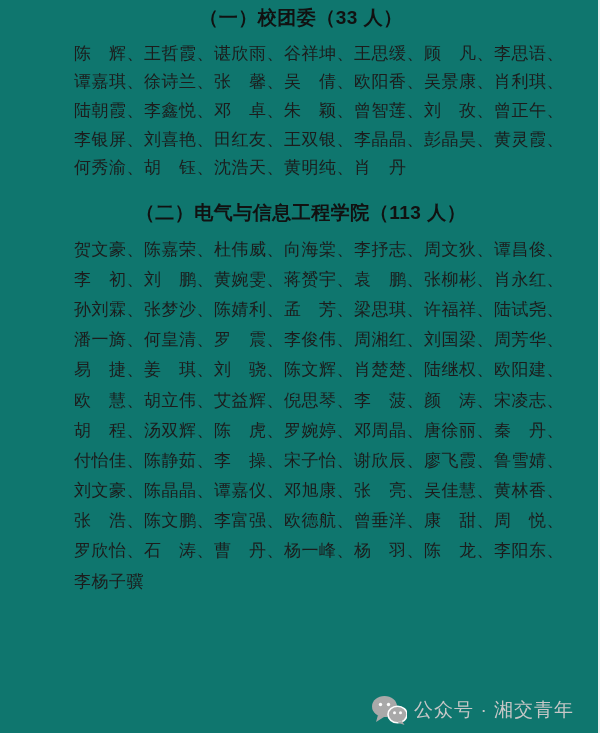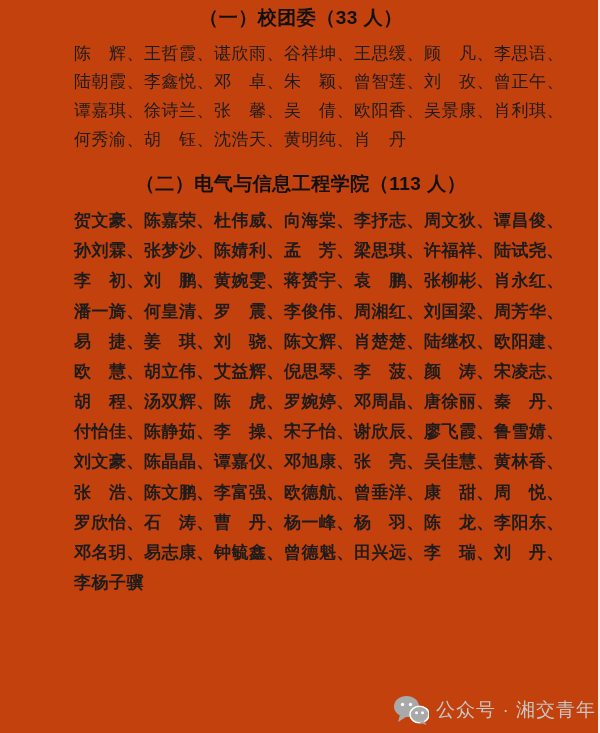--- a/index.html
+++ b/index.html
@@ -28,70 +28,79 @@
   .section:nth-of-type(2) .section-title { margin-top: 18px; }
   .name-row {
     display: flex;
     align-items: center;
     font-size: 17px;
     height: 28.6px;
     letter-spacing: 0.5px;
     white-space: nowrap;
   }
   .name-row.justified { justify-content: space-between; }
-  .section:nth-of-type(2) .name-row { height: 30.2px; font-weight: bold; }
+  .section:nth-of-type(2) .name-row { height: 30.2px; }
   .name-item { white-space: pre; }
   .watermark {
     position: absolute;
-    right: 2px;
+    right: 24px;
     bottom: 8px;
     display: flex;
     align-items: center;
     gap: 7px;
     font-size: 19px;
     letter-spacing: 1px;
     user-select: none;
     white-space: nowrap;
   }
   .wechat-icon { display: inline-flex; }
 </style>
 </head>
 <body>
 
-<div class="page" style="background: #c2410c; color: rgb(28, 28, 28);">
+<div class="page" style="background: #0f766e; color: rgb(28, 28, 28);">
 
   <main>
       <section class="section">
         <div class="section-title">（一）校团委（33 人）</div>
         <div class="name-row justified">
           <span class="name-item">陈　辉、</span>
           <span class="name-item">王哲霞、</span>
           <span class="name-item">谌欣雨、</span>
           <span class="name-item">谷祥坤、</span>
           <span class="name-item">王思缓、</span>
           <span class="name-item">顾　凡、</span>
           <span class="name-item">李思语、</span>
         </div>
         <div class="name-row justified">
+          <span class="name-item">谭嘉琪、</span>
+          <span class="name-item">徐诗兰、</span>
+          <span class="name-item">张　馨、</span>
+          <span class="name-item">吴　倩、</span>
+          <span class="name-item">欧阳香、</span>
+          <span class="name-item">吴景康、</span>
+          <span class="name-item">肖利琪、</span>
+        </div>
+        <div class="name-row justified">
           <span class="name-item">陆朝霞、</span>
           <span class="name-item">李鑫悦、</span>
           <span class="name-item">邓　卓、</span>
           <span class="name-item">朱　颖、</span>
           <span class="name-item">曾智莲、</span>
           <span class="name-item">刘　孜、</span>
           <span class="name-item">曾正午、</span>
         </div>
         <div class="name-row justified">
-          <span class="name-item">谭嘉琪、</span>
-          <span class="name-item">徐诗兰、</span>
-          <span class="name-item">张　馨、</span>
-          <span class="name-item">吴　倩、</span>
-          <span class="name-item">欧阳香、</span>
-          <span class="name-item">吴景康、</span>
-          <span class="name-item">肖利琪、</span>
+          <span class="name-item">李银屏、</span>
+          <span class="name-item">刘喜艳、</span>
+          <span class="name-item">田红友、</span>
+          <span class="name-item">王双银、</span>
+          <span class="name-item">李晶晶、</span>
+          <span class="name-item">彭晶昊、</span>
+          <span class="name-item">黄灵霞、</span>
         </div>
         <div class="name-row">
           <span class="name-item">何秀渝、</span>
           <span class="name-item">胡　钰、</span>
           <span class="name-item">沈浩天、</span>
           <span class="name-item">黄明纯、</span>
           <span class="name-item">肖　丹</span>
         </div>
       </section>
       <section class="section">
@@ -99,38 +108,38 @@
         <div class="name-row justified">
           <span class="name-item">贺文豪、</span>
           <span class="name-item">陈嘉荣、</span>
           <span class="name-item">杜伟威、</span>
           <span class="name-item">向海棠、</span>
           <span class="name-item">李抒志、</span>
           <span class="name-item">周文狄、</span>
           <span class="name-item">谭昌俊、</span>
         </div>
         <div class="name-row justified">
+          <span class="name-item">李　初、</span>
+          <span class="name-item">刘　鹏、</span>
+          <span class="name-item">黄婉雯、</span>
+          <span class="name-item">蒋赟宇、</span>
+          <span class="name-item">袁　鹏、</span>
+          <span class="name-item">张柳彬、</span>
+          <span class="name-item">肖永红、</span>
+        </div>
+        <div class="name-row justified">
           <span class="name-item">孙刘霖、</span>
           <span class="name-item">张梦沙、</span>
           <span class="name-item">陈婧利、</span>
           <span class="name-item">孟　芳、</span>
           <span class="name-item">梁思琪、</span>
           <span class="name-item">许福祥、</span>
           <span class="name-item">陆试尧、</span>
         </div>
         <div class="name-row justified">
-          <span class="name-item">李　初、</span>
-          <span class="name-item">刘　鹏、</span>
-          <span class="name-item">黄婉雯、</span>
-          <span class="name-item">蒋赟宇、</span>
-          <span class="name-item">袁　鹏、</span>
-          <span class="name-item">张柳彬、</span>
-          <span class="name-item">肖永红、</span>
-        </div>
-        <div class="name-row justified">
           <span class="name-item">潘一旖、</span>
           <span class="name-item">何皇清、</span>
           <span class="name-item">罗　震、</span>
           <span class="name-item">李俊伟、</span>
           <span class="name-item">周湘红、</span>
           <span class="name-item">刘国梁、</span>
           <span class="name-item">周芳华、</span>
         </div>
         <div class="name-row justified">
           <span class="name-item">易　捷、</span>
@@ -187,29 +196,20 @@
           <span class="name-item">周　悦、</span>
         </div>
         <div class="name-row justified">
           <span class="name-item">罗欣怡、</span>
           <span class="name-item">石　涛、</span>
           <span class="name-item">曹　丹、</span>
           <span class="name-item">杨一峰、</span>
           <span class="name-item">杨　羽、</span>
           <span class="name-item">陈　龙、</span>
           <span class="name-item">李阳东、</span>
-        </div>
-        <div class="name-row justified">
-          <span class="name-item">邓名玥、</span>
-          <span class="name-item">易志康、</span>
-          <span class="name-item">钟毓鑫、</span>
-          <span class="name-item">曾德魁、</span>
-          <span class="name-item">田兴远、</span>
-          <span class="name-item">李　瑞、</span>
-          <span class="name-item">刘　丹、</span>
         </div>
         <div class="name-row">
           <span class="name-item">李杨子骥</span>
         </div>
       </section>
     </main>
 
   <div class="watermark" style="color: rgb(199, 199, 199);">
     <span class="wechat-icon">
       <svg width="36" height="30" viewBox="0 0 36 30" xmlns="http://www.w3.org/2000/svg">

